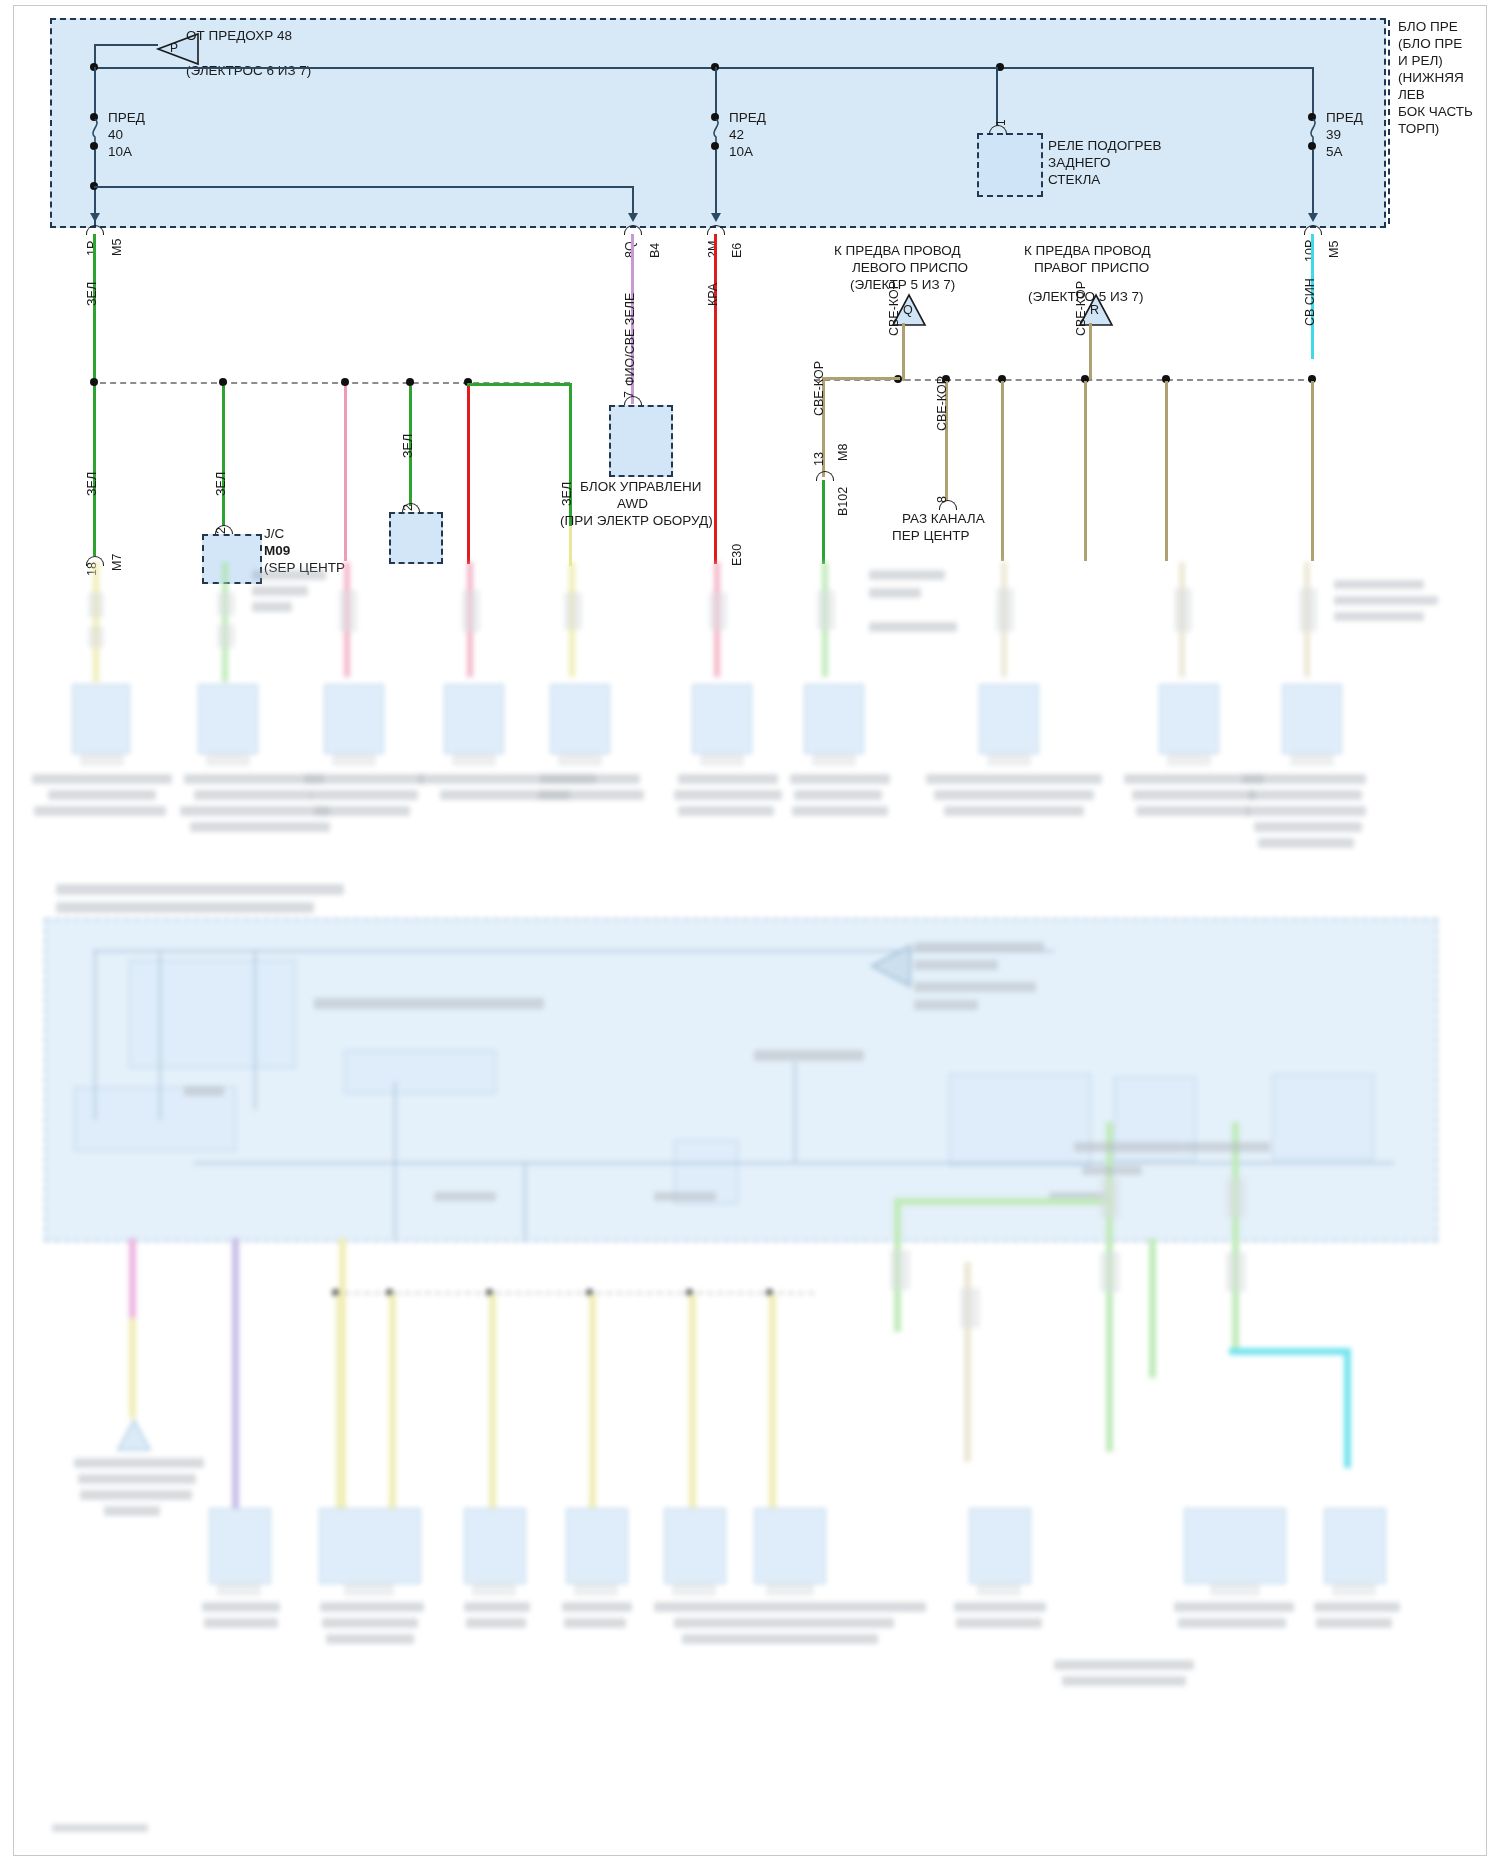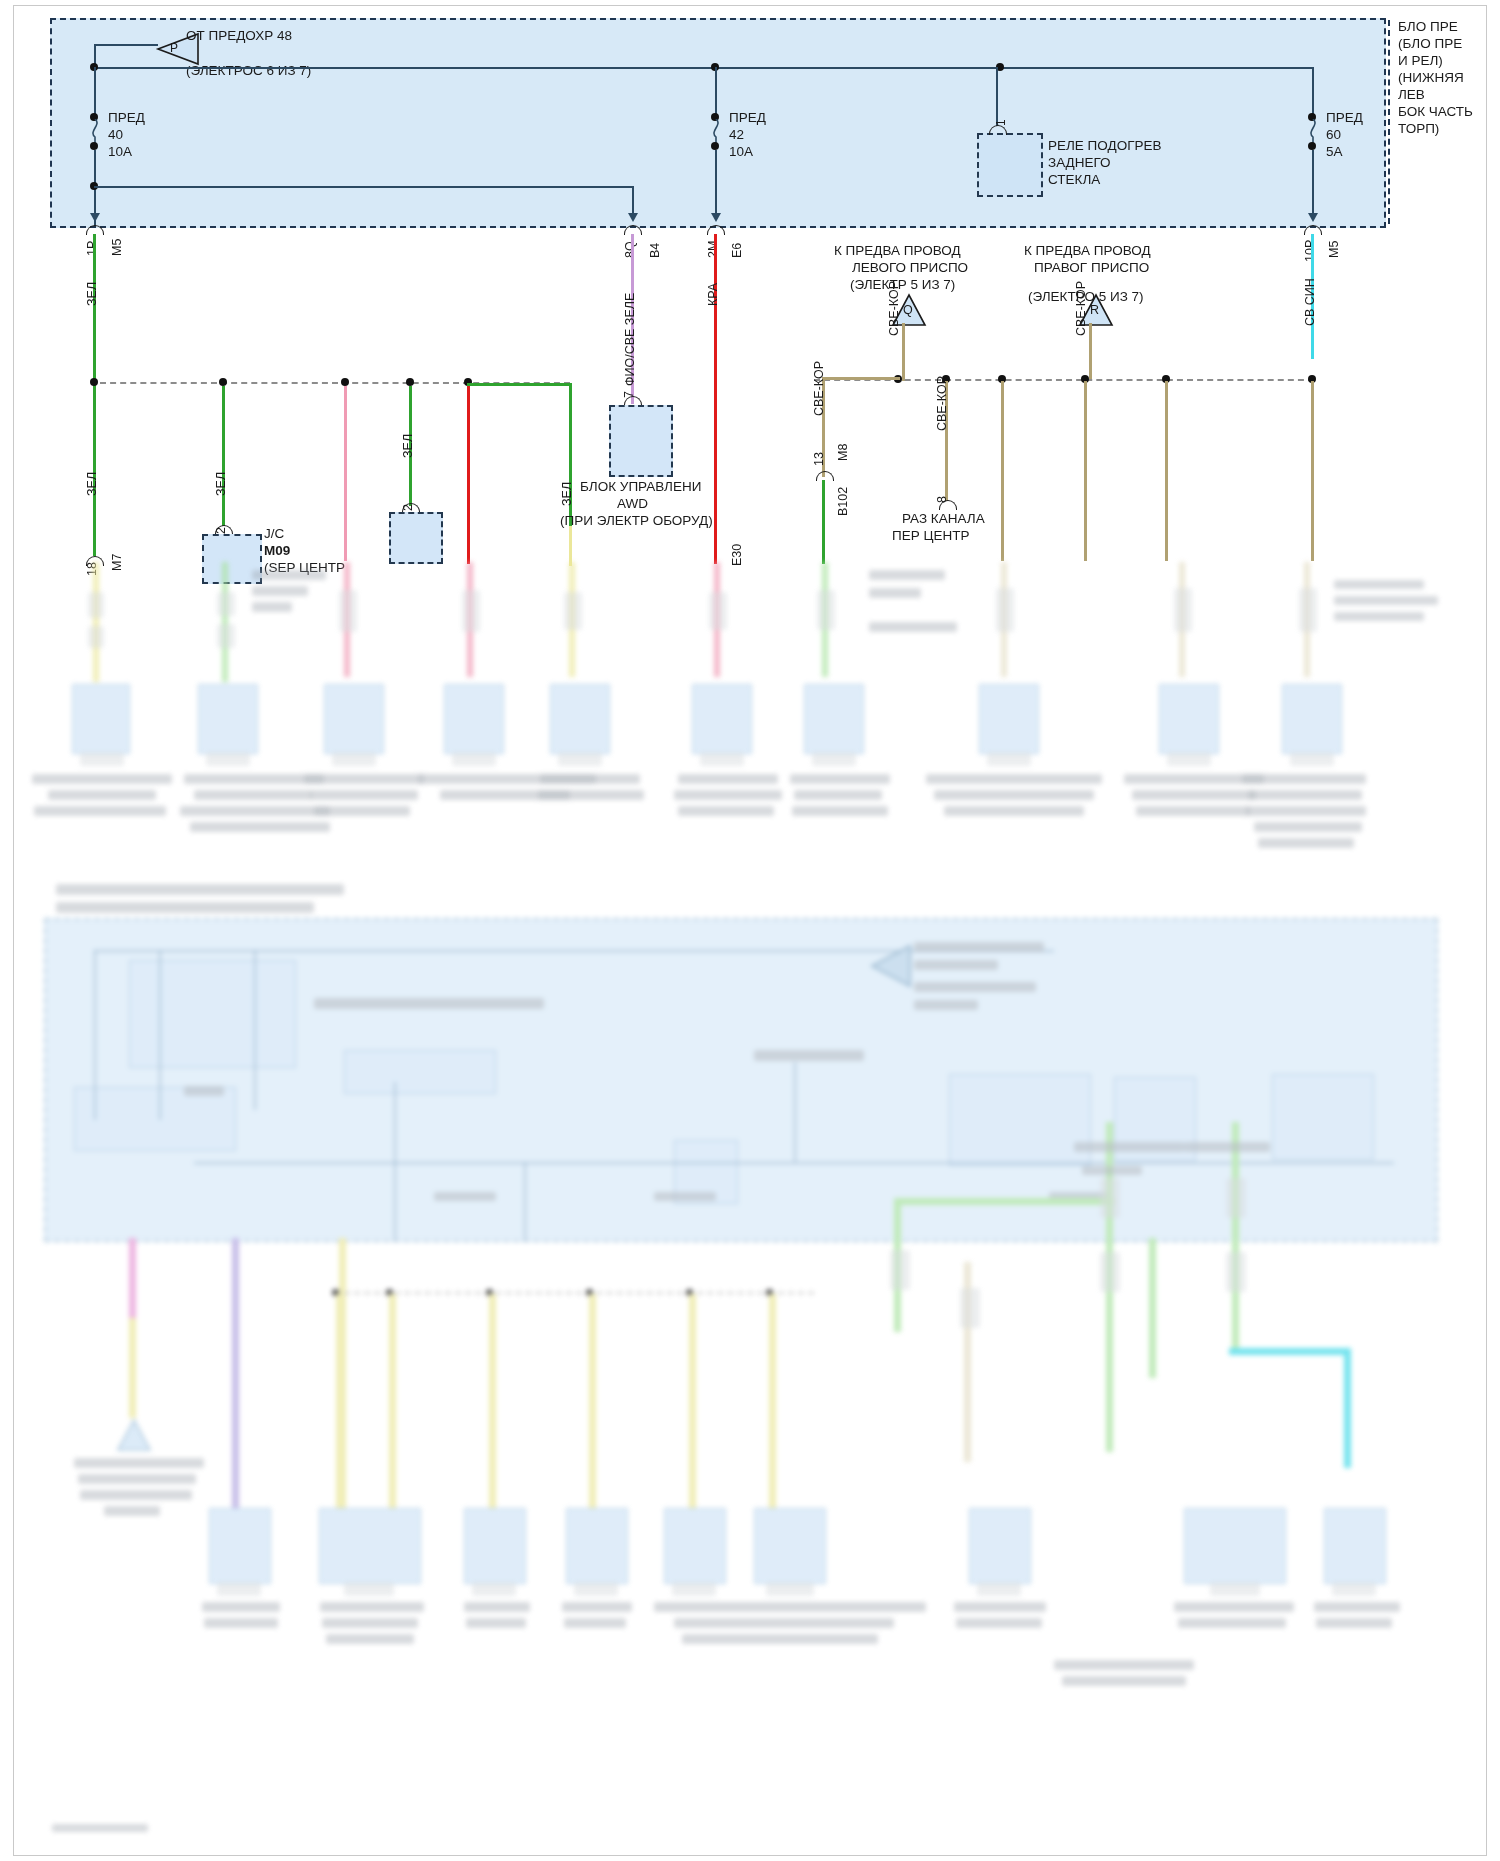--- a/index.html
+++ b/index.html
@@ -104,21 +104,21 @@
   <div class="vline" style="left:701px;top:144px;height:66px;"></div>
   <div class="arrowdown" style="left:697px;top:207px;"></div>
 
   <div class="vline" style="left:1298px;top:61px;height:49px;"></div>
   <div class="node" style="left:1294px;top:107px;"></div>
   <svg class="abs" style="left:1292px;top:113px;" width="16" height="26">
     <path d="M7,0 C14,6 0,12 7,18 L7,26" fill="none" stroke="#2c4a63" stroke-width="1.6"></path>
   </svg>
   <div class="node" style="left:1294px;top:136px;"></div>
   <div class="t" style="left:1312px;top:104px;">ПРЕД</div>
-  <div class="t" style="left:1312px;top:121px;">60</div>
+  <div class="t" style="left:1312px;top:121px;">39</div>
   <div class="t" style="left:1312px;top:138px;">5A</div>
   <div class="vline" style="left:1298px;top:144px;height:66px;"></div>
   <div class="arrowdown" style="left:1294px;top:207px;"></div>
 
   <div class="vline" style="left:982px;top:61px;height:59px;"></div>
   <div class="relaybox" style="left:963px;top:127px;width:62px;height:60px;"></div>
   <div class="arc" style="left:975px;top:119px;"></div>
   <div class="t vert" style="left:980px;top:120px;font-size:12px;">1</div>
   <div class="t" style="left:1034px;top:132px;">РЕЛЕ ПОДОГРЕВ</div>
   <div class="t" style="left:1034px;top:149px;">ЗАДНЕГО</div>

